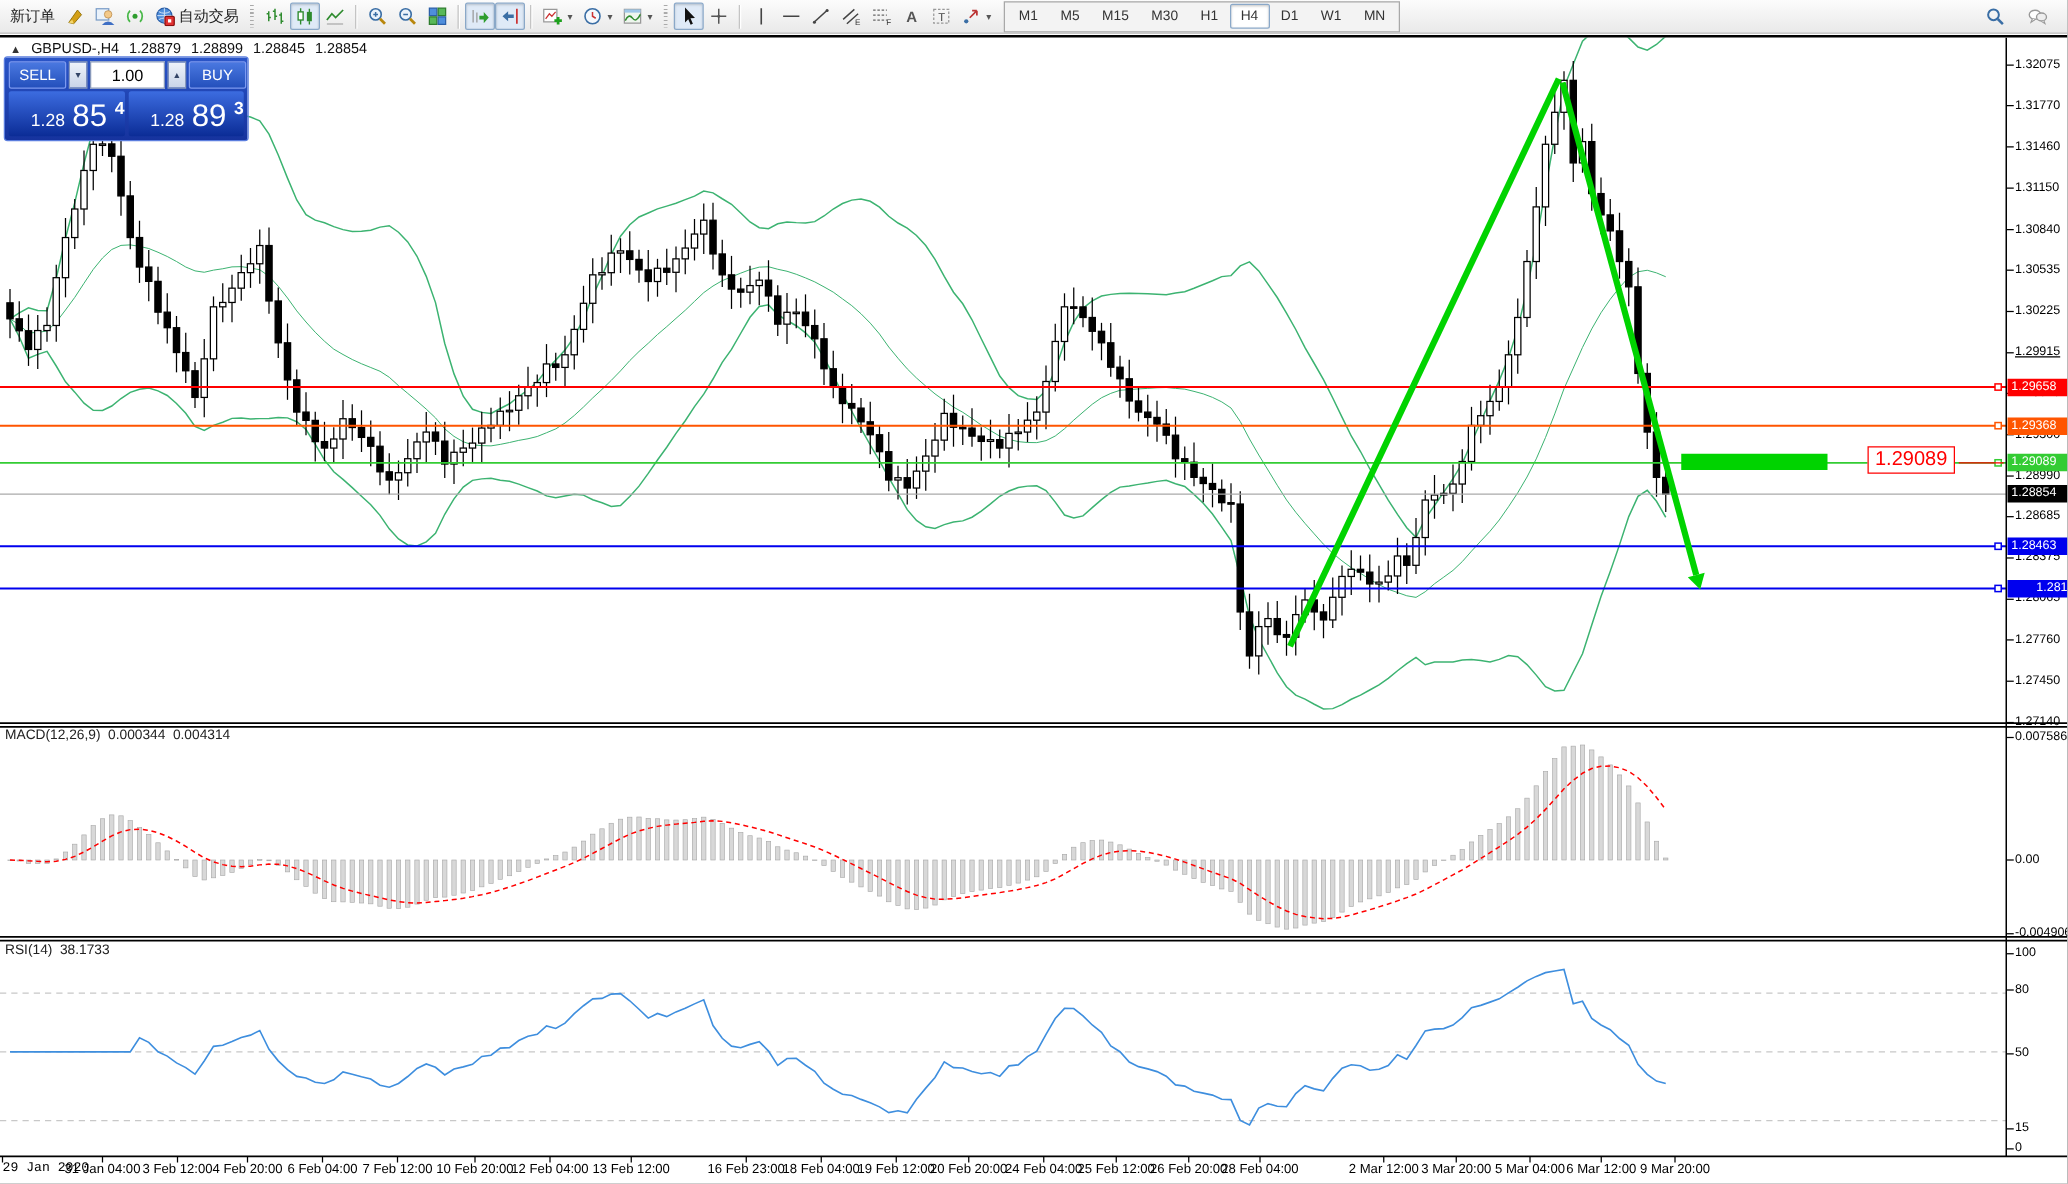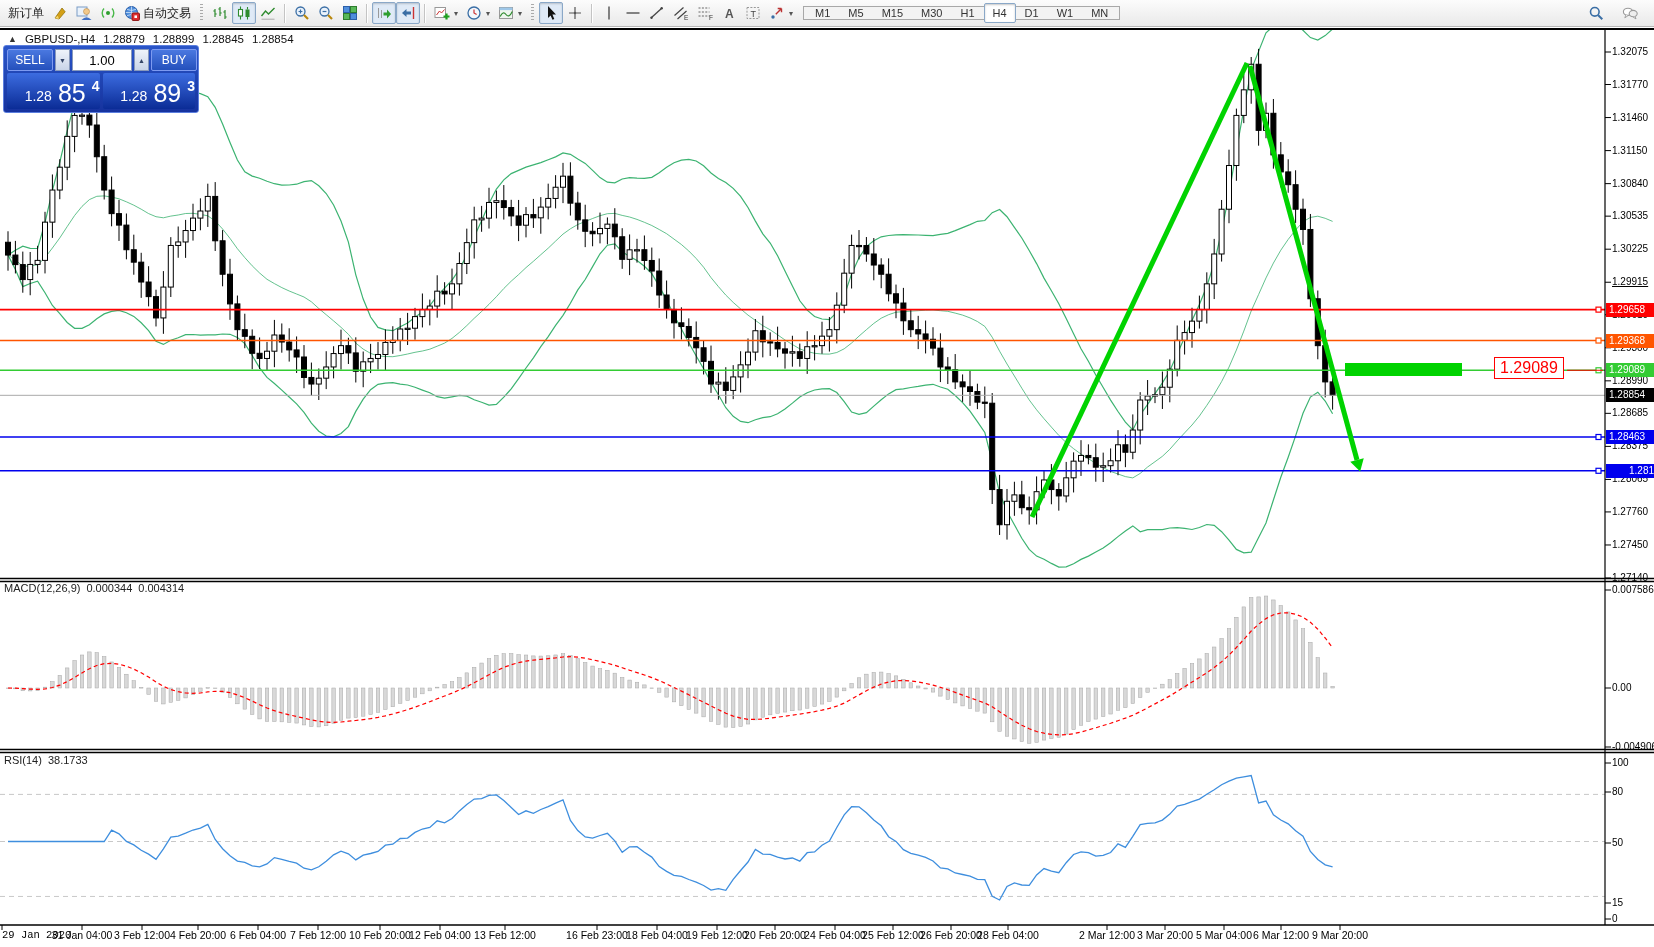--- a/index.html
+++ b/index.html
@@ -10,21 +10,21 @@
   .toolbar{position:absolute;left:0;top:0;right:0;height:27px;display:flex;align-items:center;
            background:linear-gradient(#fcfcfc,#e9e9e9);border-bottom:1px solid #b6b6b6;padding:0 4px;z-index:20;}
   .black-divider{position:absolute;left:0;right:0;top:28px;height:2px;background:#000;z-index:20;}
   .tb-btn{height:22px;min-width:24px;display:inline-flex;align-items:center;justify-content:center;
           gap:3px;padding:0 3px;border:1px solid transparent;border-radius:2px;color:#222;font-size:12px;cursor:default;}
   .tb-btn.sel{background:#dfeaf7;border-color:#8aa8c8;box-shadow:inset 0 1px 2px rgba(0,0,0,.18);}
   .tb-btn svg{display:block;}
   .tb-caret{font-size:8px;color:#555;margin-left:1px;}
   .tb-sep{width:2px;height:19px;margin:0 4px;border-left:1px solid #c4c4c4;border-right:1px solid #fff;}
   .tb-grip{width:3px;height:18px;margin:0 5px;background:repeating-linear-gradient(to bottom,#aaa 0 1px,transparent 1px 3px);}
-  .tf-frame{display:flex;align-items:center;height:14px;border:1px solid #a8a8a8;background:#f3f3f3;
+  .tf-frame{display:flex;align-items:center;height:25px;border:1px solid #a8a8a8;background:#f3f3f3;
             margin-left:6px;padding:0 2px;}
   .tf-btn{font-size:11px;color:#333;padding:3px 8px;border:1px solid transparent;border-radius:2px;}
   .tf-btn.sel{background:#fff;border-color:#8aa8c8;box-shadow:inset 0 1px 2px rgba(0,0,0,.22);}
   .tb-right{margin-left:auto;display:flex;gap:10px;margin-right:8px;}
   
   #chart-svg{position:absolute;left:0;top:30px;z-index:1;}
   .chart-header{position:absolute;left:8px;top:33px;z-index:6;font-size:11.5px;color:#111;
                 display:flex;gap:8px;align-items:center;}
   .chart-header .tri{font-size:9px;color:#333;}
   

